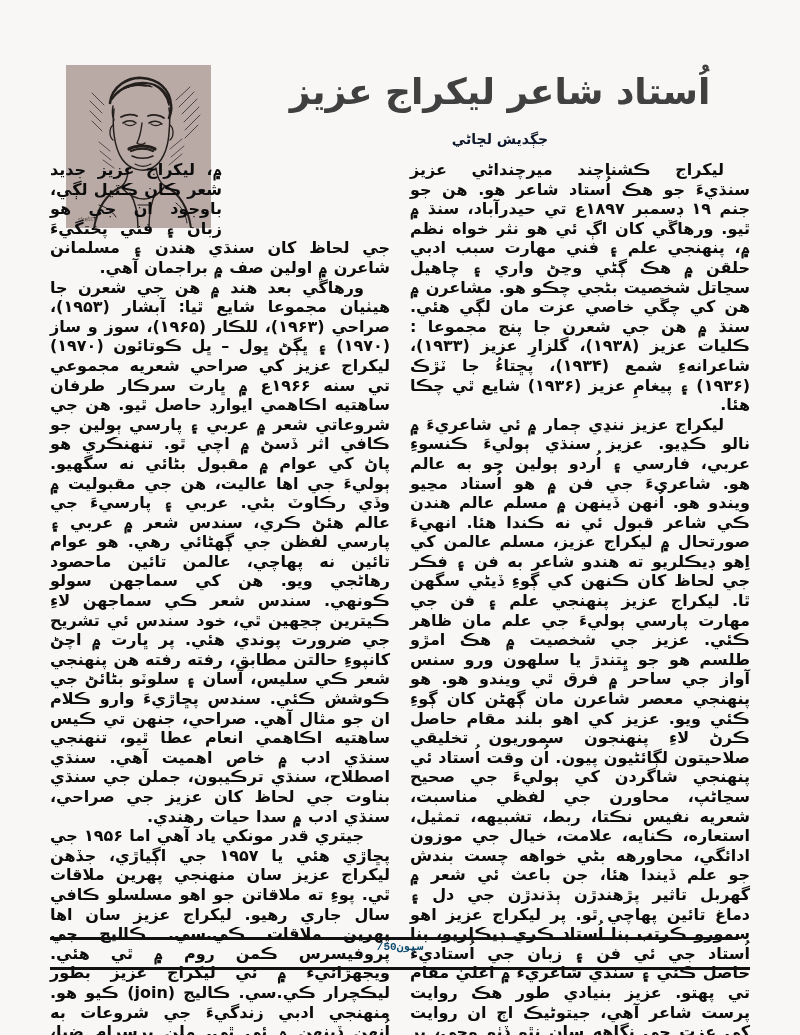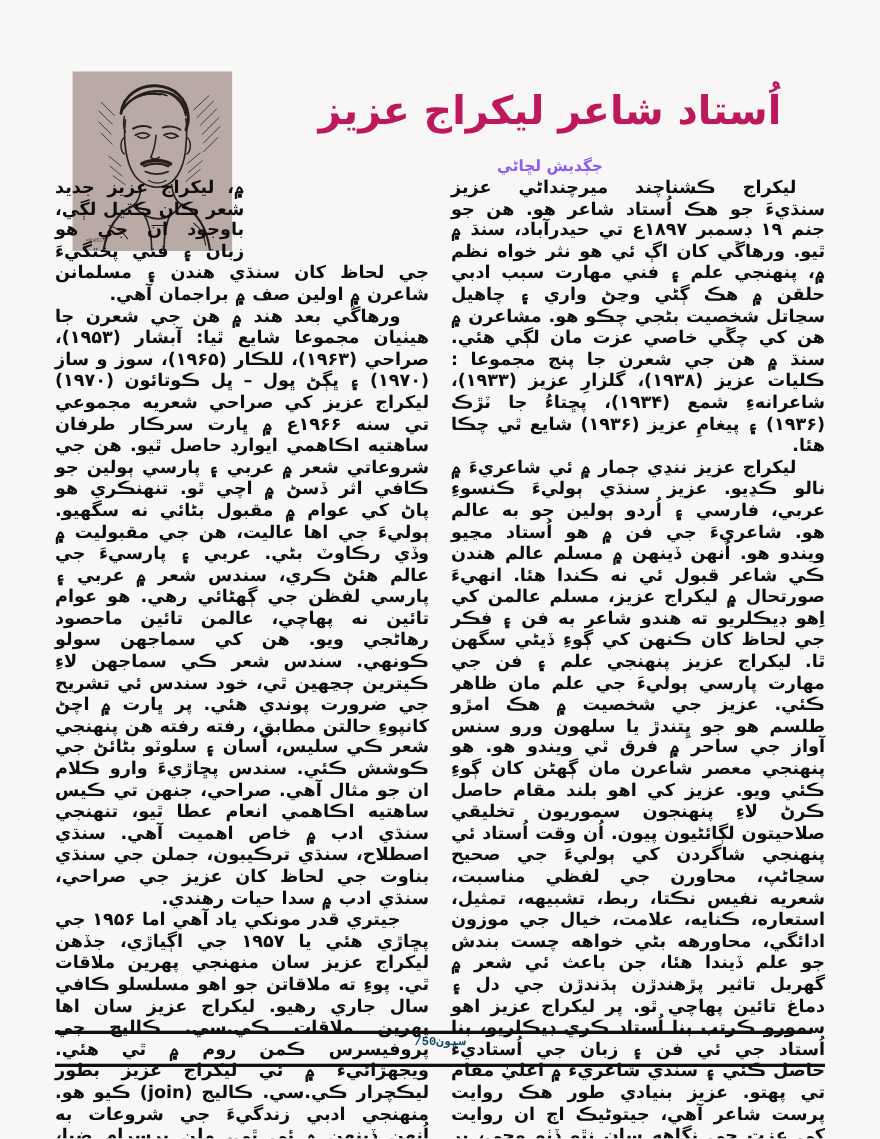--- a/index.html
+++ b/index.html
@@ -24,31 +24,31 @@
     top: 62px;
     right: 50px;
     width: 500px;
     text-align: center;
   }
   .article-title {
     font-family: "DejaVu Sans", "Liberation Sans", sans-serif;
     font-size: 36px;
     font-weight: 700;
     line-height: 1.35;
-    color: #be185d;
+    color: #404040;
     letter-spacing: 0.5px;
-    margin: 16px;
+    margin: 6px;
     direction: rtl;
     unicode-bidi: isolate;
   }
   .article-byline {
     margin-top: 14px;
     font-size: 14px;
     font-weight: 700;
-    color: #8b5cf6;
+    color: #0f172a;
     direction: rtl;
     unicode-bidi: isolate;
   }
 
   
   .portrait-frame {
     position: absolute;
     left: 66px;
     top: 65px;
     width: 145px;

